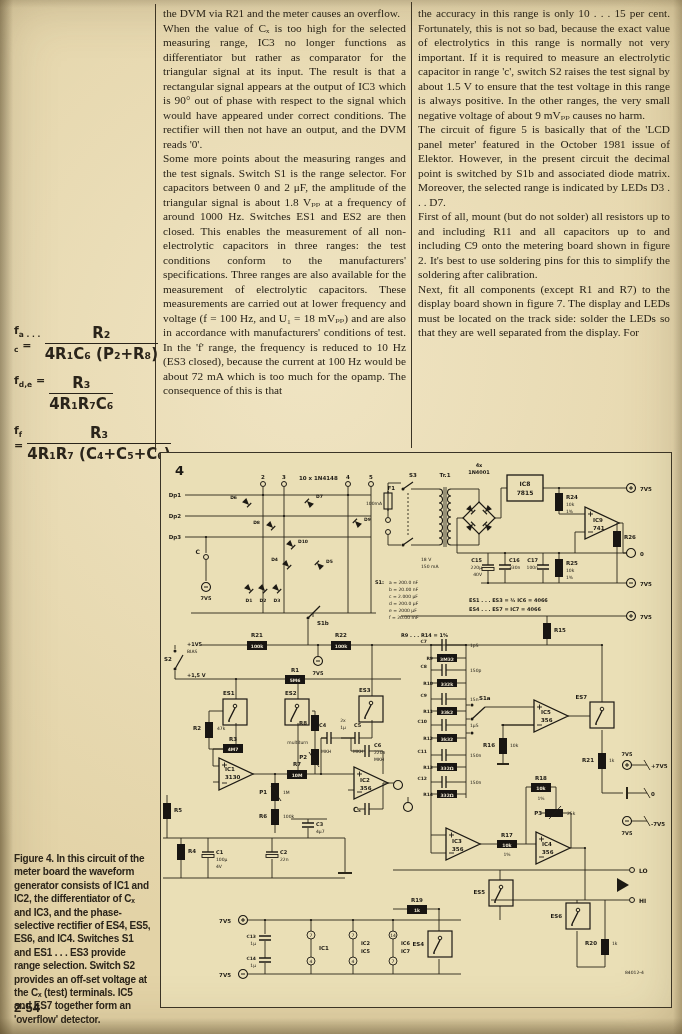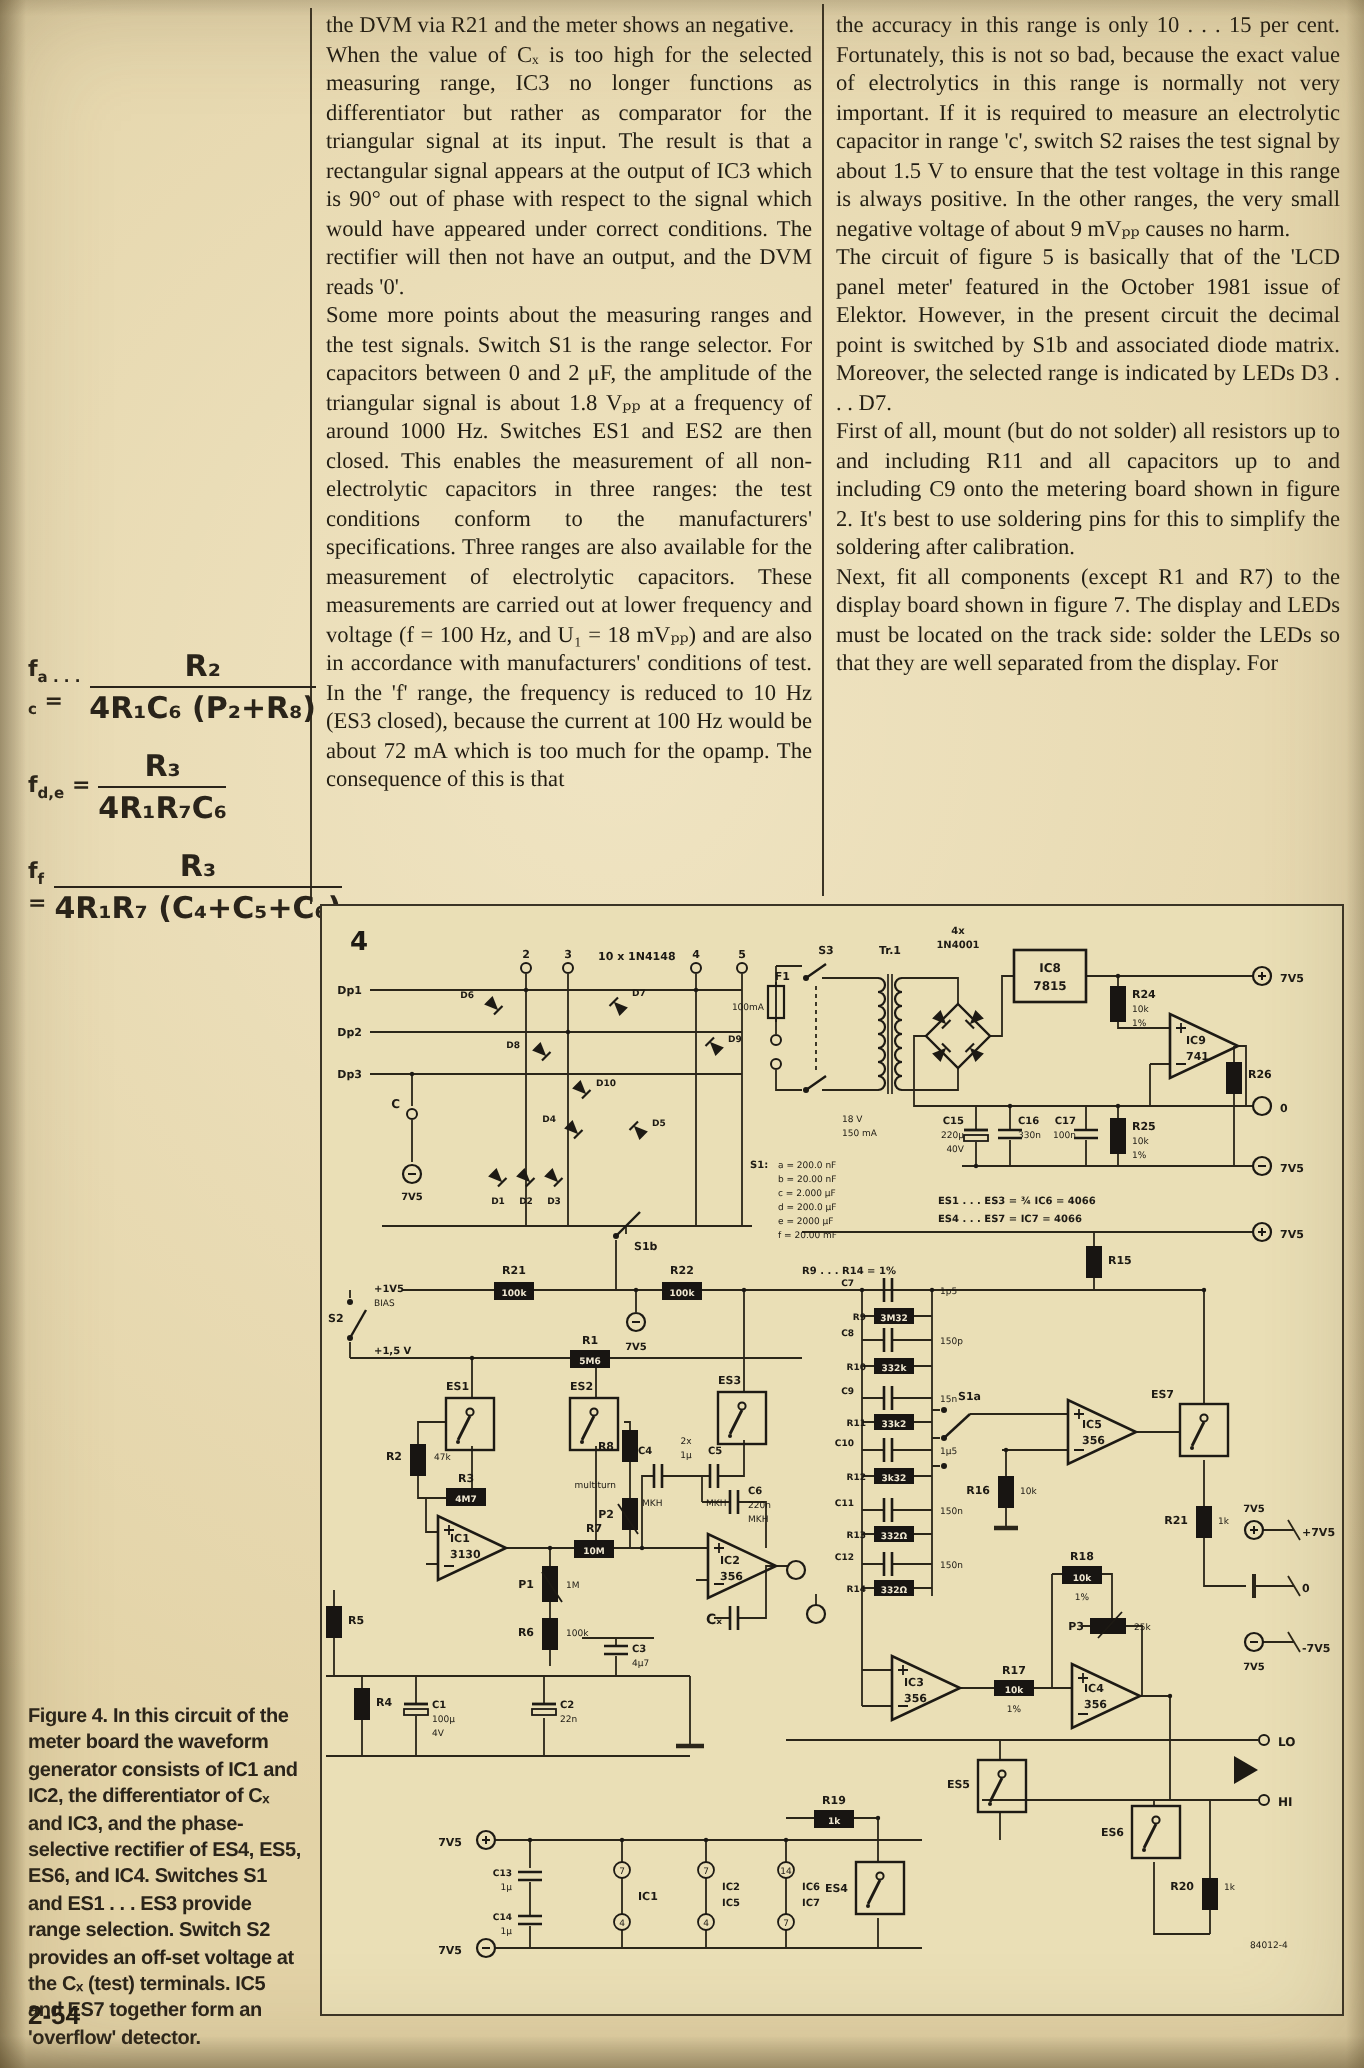--- a/index.html
+++ b/index.html
@@ -16,21 +16,21 @@
   .hdr{position:absolute;left:14px;top:10px;font:bold 11px/14px "Liberation Sans","DejaVu Sans",sans-serif;color:#2a241a}
   .rule{position:absolute;background:#3b3425}
   .rL{left:155px;top:4px;width:1.4px;height:448px}
   .rM{left:411px;top:2px;width:1.3px;height:446px}
   .col{position:absolute;top:6px;font-size:11.3px;line-height:14.5px;text-align:justify;color:#221d13}
   .col p{margin:0}
   .c1{left:163px;width:243px}
   .c2{left:418px;width:252px}
   .col h3{margin:13px 0 4px 0;font:bold 13.5px "Liberation Sans","DejaVu Sans",sans-serif}
   .formulas{position:absolute;left:14px;top:324px;width:144px;font-family:"DejaVu Sans",sans-serif;color:#2a241a}
-  .formula{display:flex;align-items:center;margin-bottom:11px;font-weight:bold;font-size:11px}
+  .formula{display:flex;align-items:flex-start;margin-bottom:11px;font-weight:bold;font-size:11px}
   .formula sub{font-size:7.5px}
   .frac{display:inline-block;text-align:center;margin-left:4px;font-size:15px}
   .frac .num{display:block;padding:0 4px 1px;border-bottom:1.3px solid #2a241a}
   .frac .den{display:block;padding-top:1px;white-space:nowrap}
   .caption{position:absolute;left:14px;top:852px;width:138px;font:bold 10px/13.4px "Liberation Sans","DejaVu Sans",sans-serif;letter-spacing:-.2px;color:#2a241a}
   .pageno{position:absolute;left:14px;top:1000px;font:bold 13px "Liberation Sans","DejaVu Sans",sans-serif}
   .schem{position:absolute;left:160px;top:452px;width:512px;height:556px;background:#eadfb6;border:1.6px solid #3a3426;box-sizing:border-box}
   .schem svg{position:absolute;inset:0}
   svg text{fill:#1d1a14;font-family:"DejaVu Sans",sans-serif}
   .nm{font-size:5.5px;font-weight:bold}
@@ -43,21 +43,21 @@
 </head>
 <body>
 
 <div class="page">
 
 
   <div class="rule rL"></div>
   <div class="rule rM"></div>
 
   <div class="col c1">
-    <p>the DVM via R21 and the meter shows an negative.</p>
+    <p>the DVM via R21 and the meter causes an overflow.</p>
     <p>When the value of Cₓ is too high for the selected measuring range, IC3 no longer functions as differentiator but rather as comparator for the triangular signal at its input. The result is that a rectangular signal appears at the output of IC3 which is 90° out of phase with respect to the signal which would have appeared under correct conditions. The rectifier will then not have an output, and the DVM reads '0'.</p>
     <p>Some more points about the measuring ranges and the test signals. Switch S1 is the range selector. For capacitors between 0 and 2 μF, the amplitude of the triangular signal is about 1.8 Vₚₚ at a frequency of around 1000 Hz. Switches ES1 and ES2 are then closed. This enables the measurement of all non-electrolytic capacitors in three ranges: the test conditions conform to the manufacturers' specifications. Three ranges are also available for the measurement of electrolytic capacitors. These measurements are carried out at lower frequency and voltage (f = 100 Hz, and U₁ = 18 mVₚₚ) and are also in accordance with manufacturers' conditions of test. In the 'f' range, the frequency is reduced to 10 Hz (ES3 closed), because the current at 100 Hz would be about 72 mA which is too much for the opamp. The consequence of this is that</p>
   </div>
 
   <div class="col c2">
     <p>the accuracy in this range is only 10 . . . 15 per cent. Fortunately, this is not so bad, because the exact value of electrolytics in this range is normally not very important. If it is required to measure an electrolytic capacitor in range 'c', switch S2 raises the test signal by about 1.5 V to ensure that the test voltage in this range is always positive. In the other ranges, the very small negative voltage of about 9 mVₚₚ causes no harm.</p>
     <p>The circuit of figure 5 is basically that of the 'LCD panel meter' featured in the October 1981 issue of Elektor. However, in the present circuit the decimal point is switched by S1b and associated diode matrix. Moreover, the selected range is indicated by LEDs D3 . . . D7.</p>
     <p>First of all, mount (but do not solder) all resistors up to and including R11 and all capacitors up to and including C9 onto the metering board shown in figure 2. It's best to use soldering pins for this to simplify the soldering after calibration.</p>
     <p>Next, fit all components (except R1 and R7) to the display board shown in figure 7. The display and LEDs must be located on the track side: solder the LEDs so that they are well separated from the display. For</p>
   </div>

